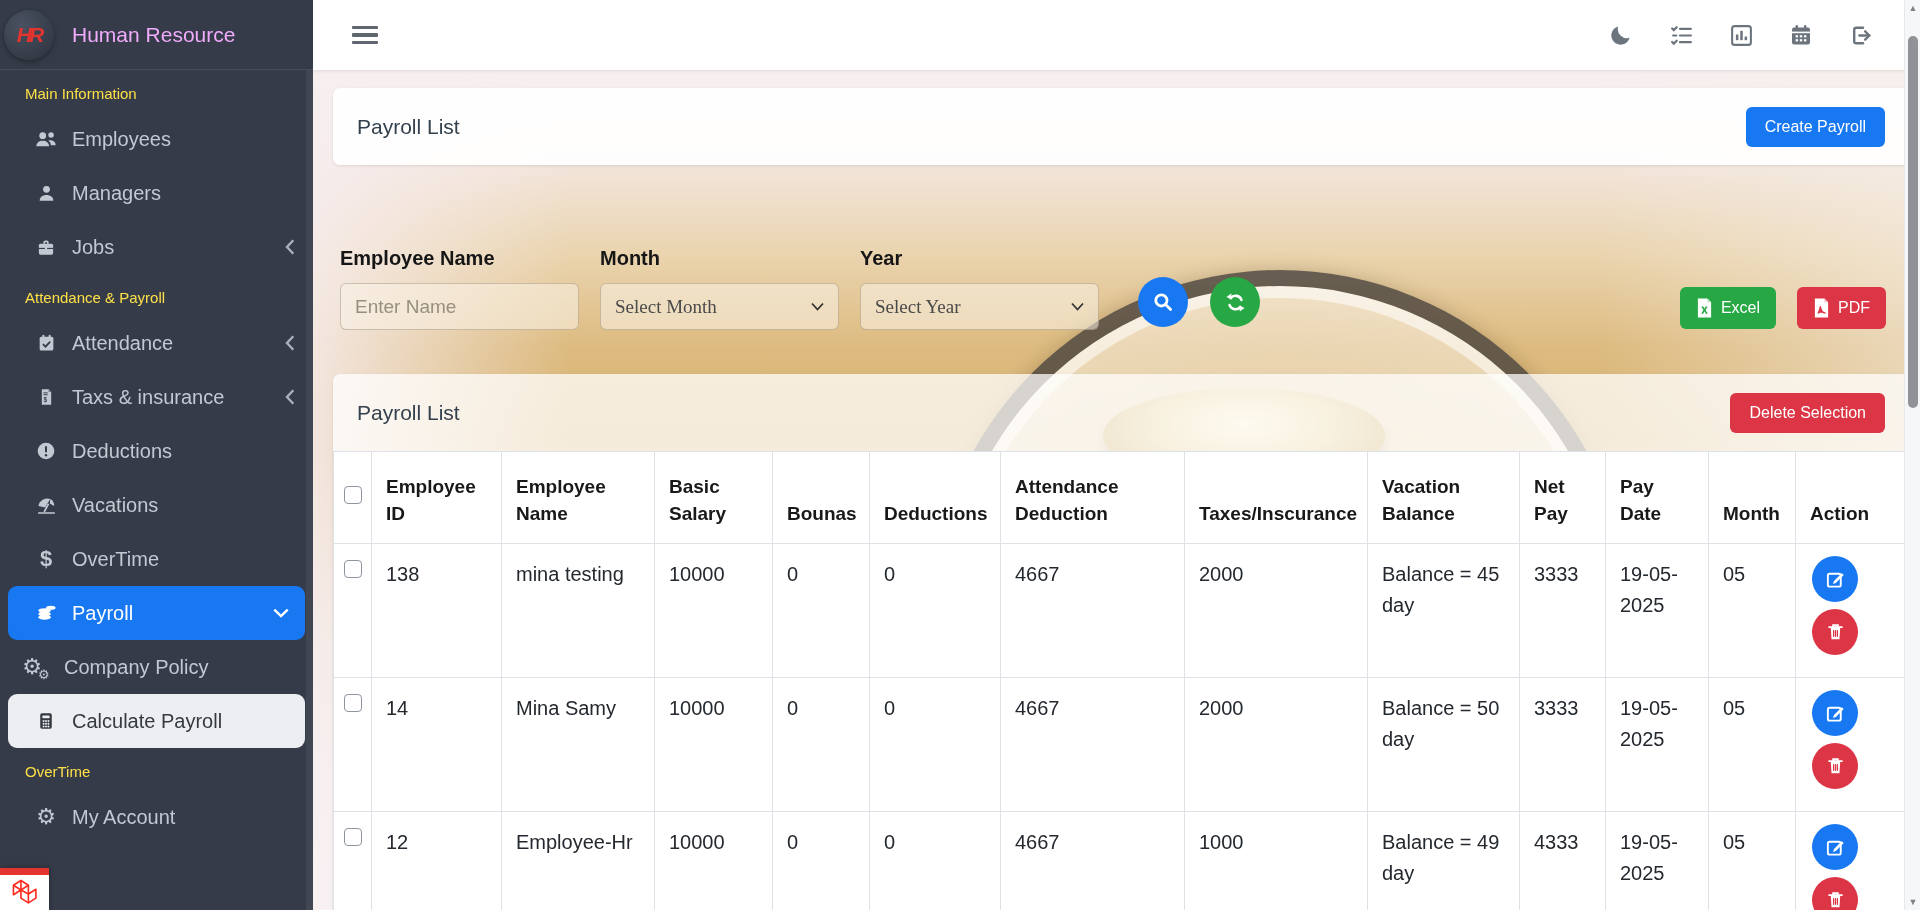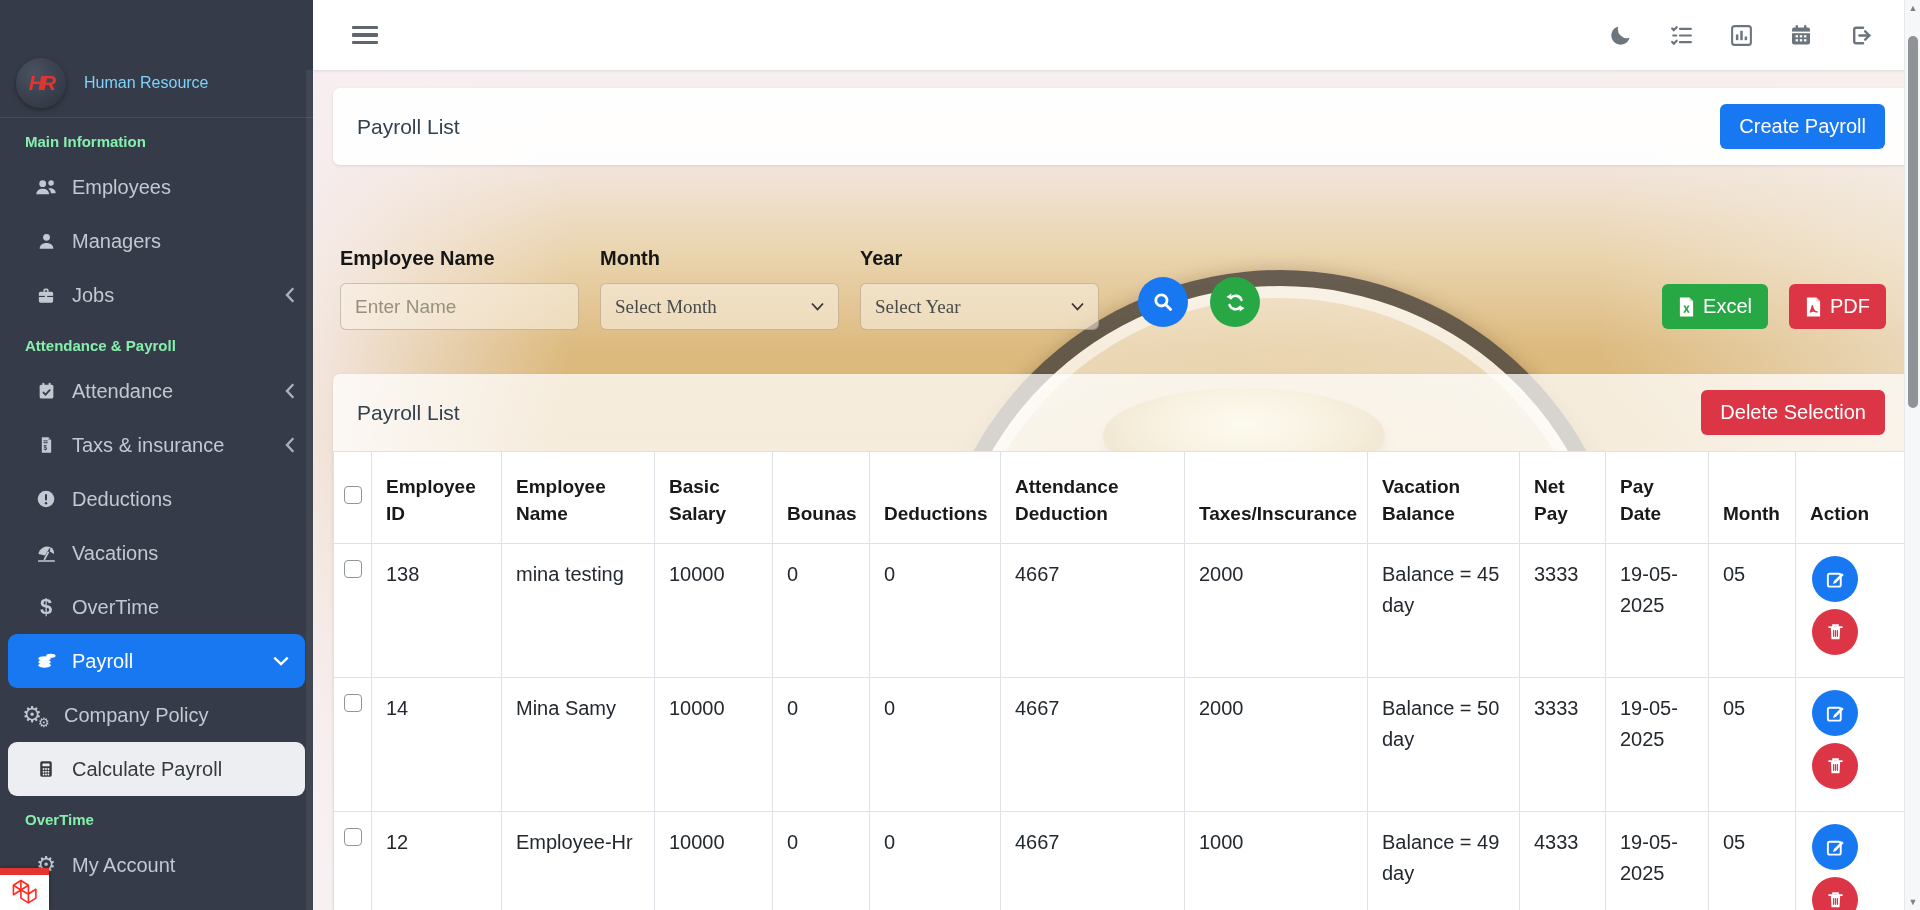--- a/index.html
+++ b/index.html
@@ -2,25 +2,25 @@
 <html><head>
 <meta charset="utf-8">
 <style>
   * { box-sizing: border-box; margin: 0; padding: 0; }
   html,body { width:1920px; height:910px; overflow:hidden; font-family:"Liberation Sans", sans-serif; background:#fff; }
   .app { display:flex; width:1920px; height:910px; position:relative; }
 
   
   .sidebar { width:313px; height:910px; background:#353b48; flex-shrink:0; position:relative; z-index:6; overflow:hidden; }
   .sidebar-scroll-strip { position:absolute; top:70px; right:0; width:7px; bottom:0; background:rgba(255,255,255,0.06); }
-  .sidebar-header { height:70px; display:flex; align-items:center; padding:0 16px; border-bottom:1px solid rgba(255,255,255,0.09);margin-top:48px; }
+  .sidebar-header { height:70px; display:flex; align-items:center; padding:0 4px; border-bottom:1px solid rgba(255,255,255,0.09); }
   .logo-circle { width:50px; height:50px; border-radius:50%; background:radial-gradient(circle at 35% 30%, #4a5160, #2c323d); display:flex; align-items:center; justify-content:center; box-shadow:0 2px 5px rgba(0,0,0,0.35); flex-shrink:0; cursor:pointer; }
   .logo-circle span { color:#e3342f; font-weight:800; font-size:21px; letter-spacing:-3px; font-style:italic; }
-  .app-title { margin-left:18px; font-size:16px; color:#7dd3fc; font-weight:400; }
-  .section-label { padding:15px 0 9px 25px; font-size:15px; font-weight:700; color:#86efac; height:42px; }
+  .app-title { margin-left:18px; font-size:21px; color:#f0abfc; font-weight:400; }
+  .section-label { padding:15px 0 9px 25px; font-size:15px; font-weight:400; color:#fde047; height:42px; }
   .nav-item { display:flex; align-items:center; height:54px; padding:0 18px 0 30px; font-size:20px; color:#c3c9d2; cursor:pointer; }
   .nav-item .nicon { width:32px; margin-right:10px; display:flex; align-items:center; justify-content:center; color:#c3c9d2; flex-shrink:0; }
   .nav-item .nav-label { white-space:nowrap; }
   .nav-item .chev { margin-left:auto; display:flex; color:#aab1bc; }
   .nav-item.active { background:#1778f2; border-radius:9px; margin:0 8px; padding:0 16px 0 22px; color:#fff; height:54px; }
   .nav-item.active .nicon, .nav-item.active .chev { color:#fff; }
   .nav-item.highlight { background:#eceef1; border-radius:9px; margin:0 8px; padding:0 16px 0 22px; color:#343a40; }
   .nav-item.highlight .nicon { color:#343a40; }
   .glyph { font-size:20px; line-height:1; }
 
@@ -43,21 +43,21 @@
            border:16px solid rgba(48,40,30,0.72);
            box-shadow: inset 0 0 0 12px rgba(255,255,255,0.55), 0 0 18px rgba(80,60,30,0.25);
            background:radial-gradient(circle at 50% 40%, rgba(255,255,255,0.30), rgba(255,255,255,0.55)); }
   .coin { position:absolute; left:790px; top:318px; width:282px; height:95px; border-radius:50%;
           background:radial-gradient(ellipse at 50% 38%, #f6ecc2 0%, #e3c887 45%, #c9a252 75%, #a8843a 100%);
           box-shadow:0 6px 10px rgba(120,90,40,0.35); }
 
   .card { position:absolute; left:20px; width:1576px; border-radius:7px; box-shadow:0 1px 3px rgba(0,0,0,0.10); }
   .header-card { top:18px; height:77px; background:rgba(255,255,255,0.92); display:flex; align-items:center; justify-content:space-between; padding:0 24px; }
   .page-title { font-size:21px; color:#33404d; }
-  .btn { border:none; border-radius:6px; color:#fff; font-family:"Liberation Sans",sans-serif; font-size:20px; cursor:pointer; display:inline-flex; align-items:center; justify-content:center; gap:8px; }
+  .btn { border:none; border-radius:6px; color:#fff; font-family:"Liberation Sans",sans-serif; font-size:16px; cursor:pointer; display:inline-flex; align-items:center; justify-content:center; gap:8px; }
   .btn-primary { background:#1778f2; padding:11px 19px; }
   .btn-danger  { background:#dc3545; padding:11px 19px;margin-left:12px; }
   .btn-success { background:#28a745; padding:11px 16px; }
   .btn-pdf     { background:#dc3545; padding:11px 16px; }
 
   
   .filters { position:absolute; top:177px; left:9px; width:1576px; display:flex; align-items:flex-end; padding:0 12px 0 18px; z-index:2; }
   .fgroup { width:239px; margin-right:21px; }
   .flabel { font-size:20px; font-weight:700; color:#161616; margin-bottom:13px; }
   .fctrl { height:47px; width:100%; border-radius:6px; border:1px solid rgba(90,75,50,0.28);

